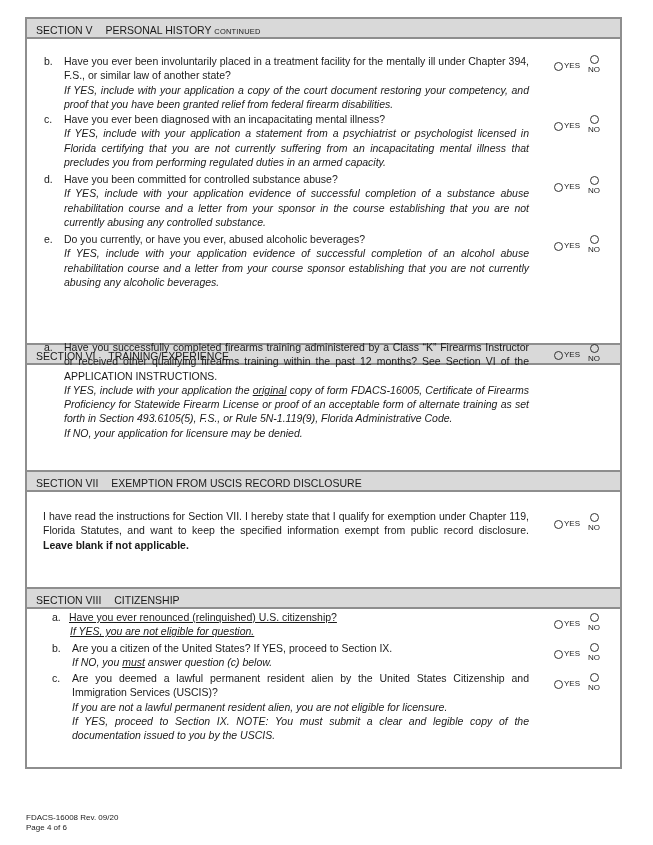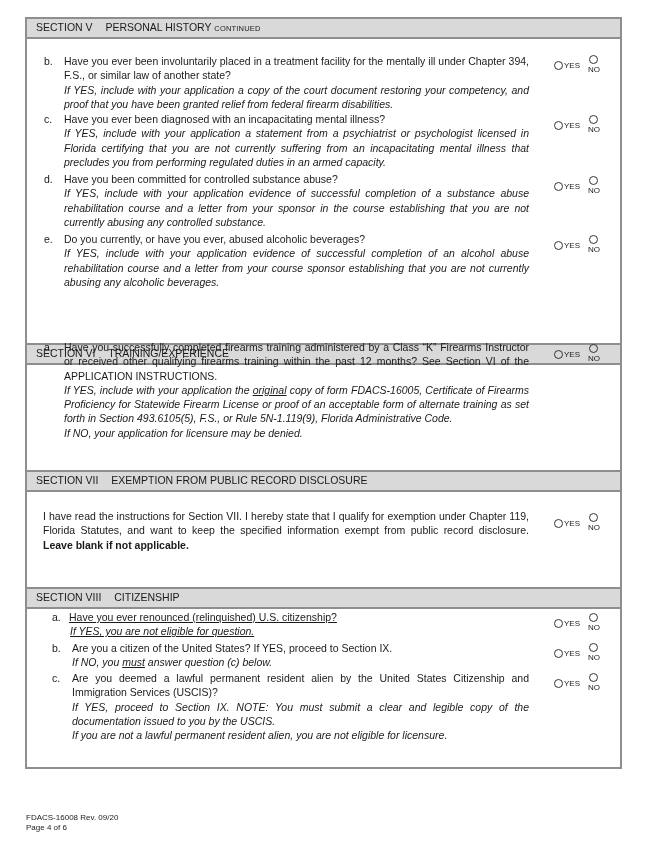--- a/index.html
+++ b/index.html
@@ -7,21 +7,21 @@
       width: 653px; height: 845px; position: relative; overflow: hidden;
       font-family: "Liberation Sans", sans-serif; color: #1a1a1a;
     }
     .frame {
       position: absolute; left: 25px; top: 17px; width: 593px; height: 748px;
       border: 2px solid #8e8e8e; box-sizing: content-box;
     }
     .sec-header {
       position: absolute; left: 0; right: 0; height: 18px;
       background: #d9d9d9; border-top: 2px solid #8e8e8e; border-bottom: 2px solid #8e8e8e;
-      font-size: 10.5px; line-height: 16px; padding-left: 9px; box-sizing: content-box;
+      font-size: 10.5px; line-height: 22px; padding-left: 9px; box-sizing: content-box;
       white-space: nowrap;
     }
     .sec-header.first { border-top: none; }
     .sec-header .num { display: inline-block; margin-right: 10px; }
     .sec-header .cont { font-size: 7.5px; letter-spacing: 0.2px; }
     .q {
       position: absolute; font-size: 10.5px; line-height: 14.3px;
     }
     .q .letter { position: absolute; left: 0; top: 0; }
     .q .body { position: absolute; left: 20px; width: 465px; text-align: justify; }
@@ -30,21 +30,21 @@
     .u { text-decoration: underline; }
     .b { font-weight: bold; }
     .yn {
       position: absolute; left: 552px; font-size: 8px; line-height: 11px;
       white-space: nowrap; display: flex; align-items: center;
     }
     .radio {
       display: inline-block; width: 9px; height: 9px; border: 1px solid #333;
       border-radius: 50%; box-sizing: border-box; margin-right: 1px; cursor: pointer;
     }
-    .yn .opt { display: inline-flex; align-items: center; }
+    .yn .opt { display: inline-flex; align-items: flex-end; }
     .yn .opt + .opt { margin-left: 8px; flex-direction: column; }
     .footer {
       position: absolute; left: 26px; top: 813px; font-size: 8px; line-height: 10px;
     }
   </style>
 </head>
 <body>
 
 <div class="frame">
 
@@ -145,21 +145,21 @@
         <span>YES</span>
       </span>
     <span class="opt">
         <span class="radio"></span>
         <span>NO</span>
       </span>
   </div>
 
   <div class="sec-header" style="top:451px;">
     <span class="num">SECTION VII</span>
-    <span>EXEMPTION FROM PUBLIC RECORD DISCLOSURE</span>
+    <span>EXEMPTION FROM USCIS RECORD DISCLOSURE</span>
   </div>
 
   <div class="q" style="left:16px; top:490px;">
     <div class="body" style="left:0; width:486px;">
       <span class="txt"><span>I have read the instructions for Section VII. I hereby state that I qualify for exemption under Chapter 119, Florida Statutes, and want to keep the specified information exempt from public record disclosure. </span><span class="b">Leave blank if not applicable.</span></span>
     </div>
   </div>
   <div class="yn" style="top:494px; left:527px;">
     <span class="opt">
         <span class="radio"></span>
@@ -209,22 +209,22 @@
     <span class="opt">
         <span class="radio"></span>
         <span>NO</span>
       </span>
   </div>
 
   <div class="q" style="left:25px; top:652px;">
     <span class="letter">c.</span>
     <div class="body" style="left:20px; width:457px;">
       <span class="txt">Are you deemed a lawful permanent resident alien by the United States Citizenship and Immigration Services (USCIS)?</span>
+      <span class="it">If you are not a lawful permanent resident alien, you are not eligible for licensure.</span>
       <span class="it">If YES, proceed to Section IX. NOTE: You must submit a clear and legible copy of the documentation issued to you by the USCIS.</span>
-      <span class="it">If you are not a lawful permanent resident alien, you are not eligible for licensure.</span>
     </div>
   </div>
   <div class="yn" style="top:654px; left:527px;">
     <span class="opt">
         <span class="radio"></span>
         <span>YES</span>
       </span>
     <span class="opt">
         <span class="radio"></span>
         <span>NO</span>

